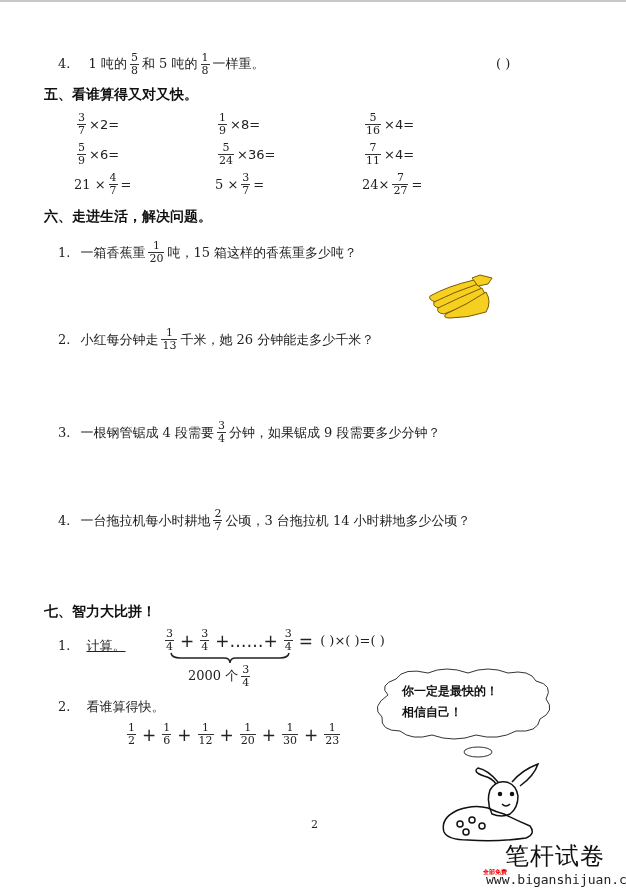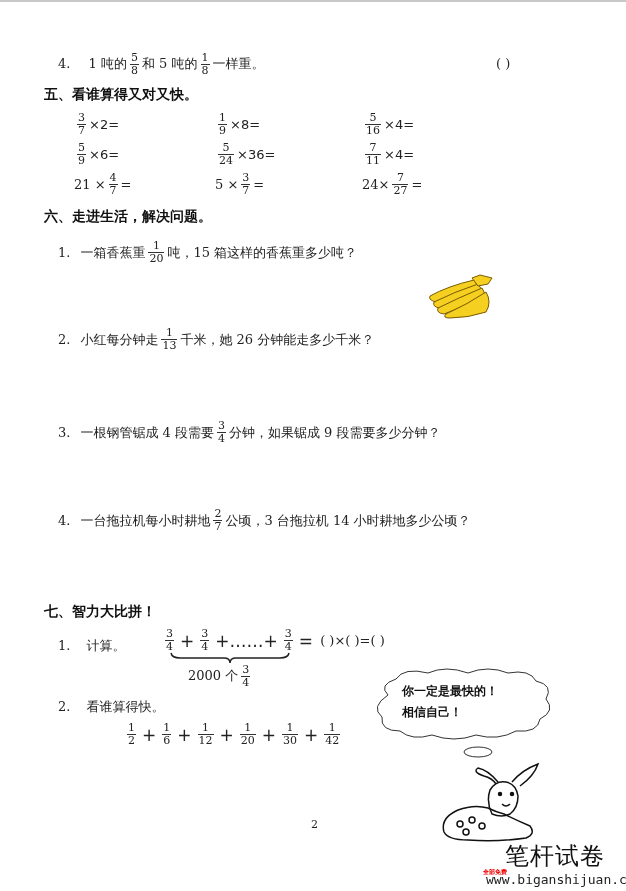--- a/index.html
+++ b/index.html
@@ -106,21 +106,21 @@
       <path d="M18 42 Q40 32 58 20 Q64 30 58 40 Q40 46 22 46 Q14 46 18 42Z"></path>
       <path d="M44 6 L52 3 L64 6 L60 12 L50 14Z"></path>
     </g>
   </svg>
 </div>
 
 <div class="abs h" style="left:44px; top:603px;">七、智力大比拼！</div>
 
 <div class="abs q" style="left:58px; top:637px;">
   <span>1.</span>
-  <span style="margin-left:12px;">计算。</span>
+  <span style="margin-left:12px;text-decoration:underline;">计算。</span>
 </div>
 
 <div class="abs" style="left:162px; top:628px;">
   <span class="frac">
       <span class="num">3</span>
       <span class="den">4</span>
     </span><span class="big-op">+</span><span class="frac">
       <span class="num">3</span>
       <span class="den">4</span>
     </span><span class="big-op">+……+</span><span class="frac">
@@ -156,21 +156,21 @@
       <span class="num">1</span>
       <span class="den">12</span>
     </span><span class="big-op">+</span><span class="frac">
       <span class="num">1</span>
       <span class="den">20</span>
     </span><span class="big-op">+</span><span class="frac">
       <span class="num">1</span>
       <span class="den">30</span>
     </span><span class="big-op">+</span><span class="frac">
       <span class="num">1</span>
-      <span class="den">42</span>
+      <span class="den">23</span>
     </span></div>
 
 <div class="abs" style="left:368px; top:665px; width:190px; height:80px;">
   <svg width="190" height="80" viewBox="0 0 190 80" style="position:absolute;left:0;top:0;">
     <path d="M20 30 Q10 20 28 14 Q36 2 60 8 Q78 0 100 8 Q120 0 140 8 Q162 4 168 16 Q186 20 178 34 Q188 46 172 54 Q170 68 148 66 Q130 76 108 70 Q86 78 64 70 Q44 76 32 66 Q12 66 14 52 Q2 42 20 30Z" fill="#fff" stroke="#333" stroke-width="1"></path>
   </svg>
   <div class="cloud-text" style="position:absolute; left:34px; top:16px;">
     <div>你一定是最快的！</div>
     <div>相信自己！</div>
   </div>

